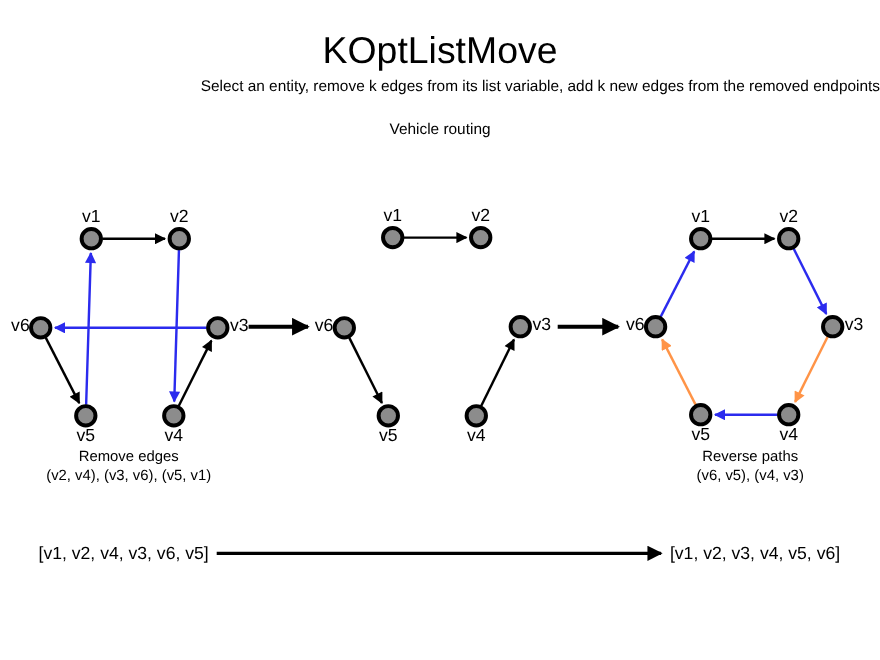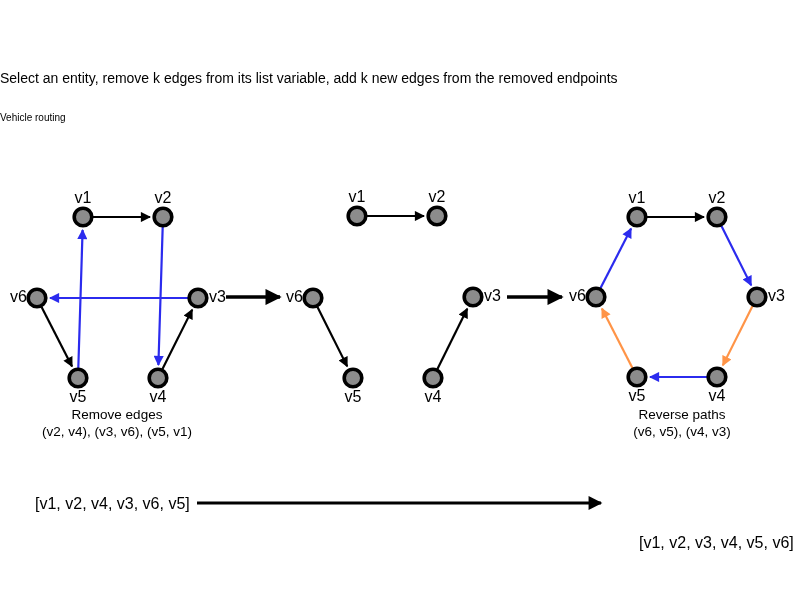--- a/index.html
+++ b/index.html
@@ -6,42 +6,42 @@
   #stage{
     position:relative;width:800px;height:600px;background:#ffffff;overflow:hidden;
     font-family:"Liberation Sans", sans-serif;color:#000;
   }
   #graph-svg{position:absolute;left:0;top:0;}
   .title{
     position:absolute;left:0;right:0;top:26px;text-align:center;
     font-size:34px;line-height:40px;font-weight:400;letter-spacing:0px;
   }
   .subtitle{
-    position:absolute;left:0;right:0;top:70px;text-align:left;
+    position:absolute;left:0;right:0;top:70px;text-align:right;
     font-size:14px;line-height:17px;
   }
   .context{
-    position:absolute;left:0;right:0;top:109px;text-align:left;
-    font-size:10px;line-height:17px;
+    position:absolute;left:0;right:0;top:109px;text-align:center;
+    font-size:14px;line-height:17px;
   }
   .caption{
     position:absolute;top:406px;width:300px;text-align:center;
     font-size:13.5px;line-height:17px;
   }
   .cap-left{left:-33px;}
   .cap-mid{left:244px;}
   .cap-right{left:532px;}
   .node-label{
     position:absolute;font-size:16px;line-height:13px;white-space:nowrap;
   }
   .seq{
     position:absolute;top:494px;font-size:16px;line-height:19px;white-space:nowrap;
   }
   .seq-before{left:35px;}
-  .seq-after{left:639px;margin-top:39px;}
+  .seq-after{left:609px;}
 </style>
 </head>
 <body>
 
 <div id="stage">
 
   <svg id="graph-svg" width="800" height="600">
       <defs>
         <marker id="m-black" viewBox="0 0 10 10" refX="9" refY="5" markerWidth="5" markerHeight="4.6" orient="auto" markerUnits="strokeWidth">
           <path d="M0,0 L10,5 L0,10 z" fill="#000000"></path>
@@ -105,20 +105,21 @@
       <span class="node-label" style="left: 353px; top: 390px; transform: translateX(-50%);">v5</span>
       <span class="node-label" style="left: 303px; top: 290px; transform: translateX(-100%);">v6</span>
       <span class="node-label" style="left: 637px; top: 191px; transform: translateX(-50%);">v1</span>
       <span class="node-label" style="left: 717px; top: 191px; transform: translateX(-50%);">v2</span>
       <span class="node-label" style="left: 768px; top: 289px;">v3</span>
       <span class="node-label" style="left: 717px; top: 389px; transform: translateX(-50%);">v4</span>
       <span class="node-label" style="left: 637px; top: 389px; transform: translateX(-50%);">v5</span>
       <span class="node-label" style="left: 586px; top: 289px; transform: translateX(-100%);">v6</span>
     </div>
 
+  <div class="title">KOptListMove</div>
   <div class="subtitle">Select an entity, remove k edges from its list variable, add k new edges from the removed endpoints</div>
   <div class="context">Vehicle routing</div>
 
   <div class="caption cap-left">
     <div>Remove edges</div>
     <div>(v2, v4), (v3, v6), (v5, v1)</div>
   </div>
   <div class="caption cap-right">
     <div>Reverse paths</div>
     <div>(v6, v5), (v4, v3)</div>

